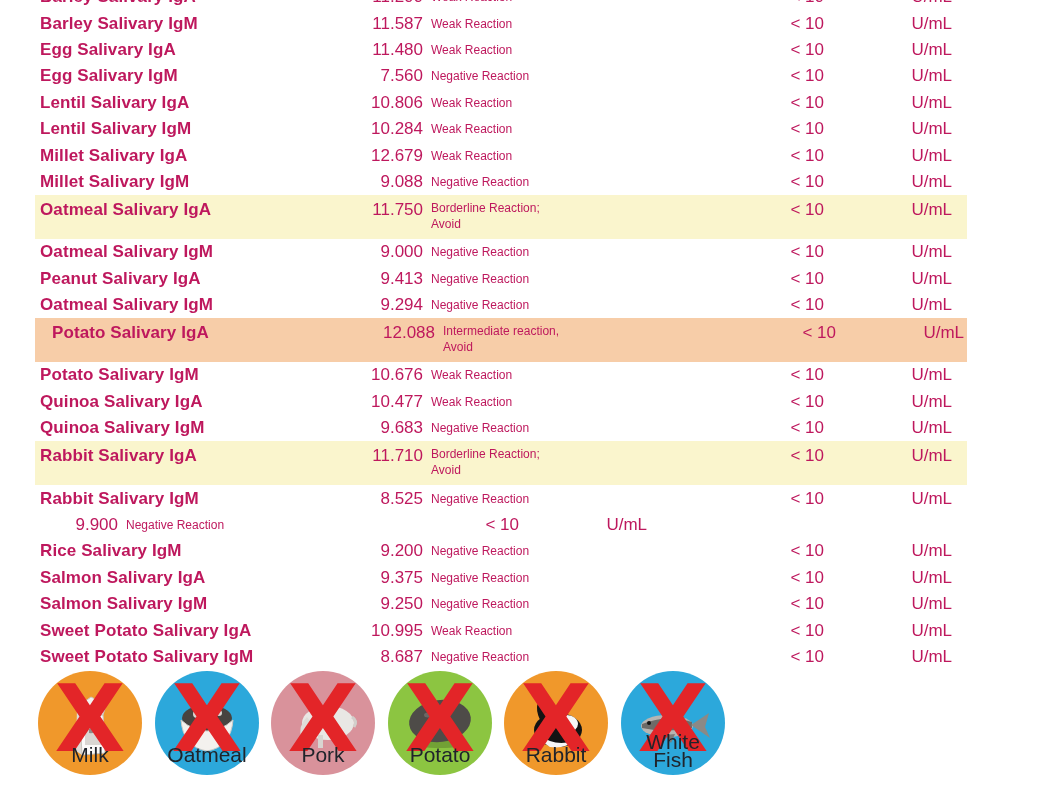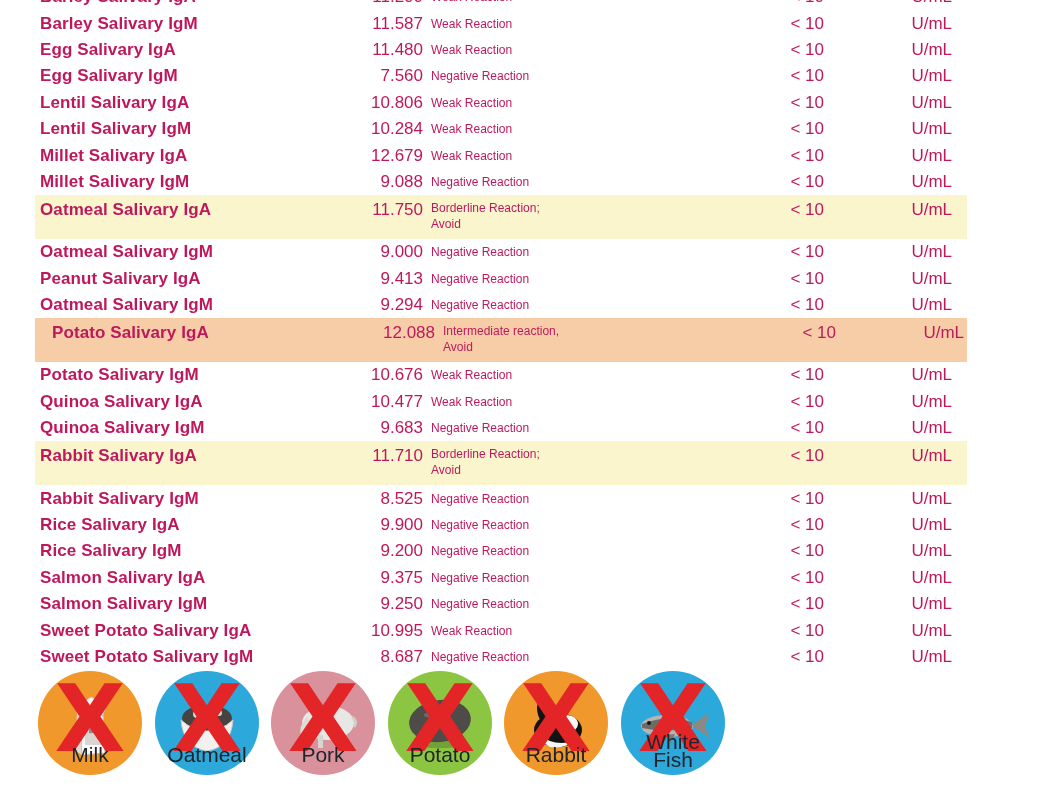--- a/index.html
+++ b/index.html
@@ -216,21 +216,20 @@
     <div class="col name">Rabbit Salivary IgM</div>
     <div class="col value">8.525</div>
     <div class="col reaction">
       <div>Negative Reaction</div>
 
     </div>
     <div class="col range">&lt; 10</div>
     <div class="col units">U/mL</div>
   </div>
       <div class="row">
-    <div class="col name">Rice Salivary IgA</div>
     <div class="col value">9.900</div>
     <div class="col reaction">
       <div>Negative Reaction</div>
 
     </div>
     <div class="col range">&lt; 10</div>
     <div class="col units">U/mL</div>
   </div>
       <div class="row">
     <div class="col name">Rice Salivary IgM</div>

